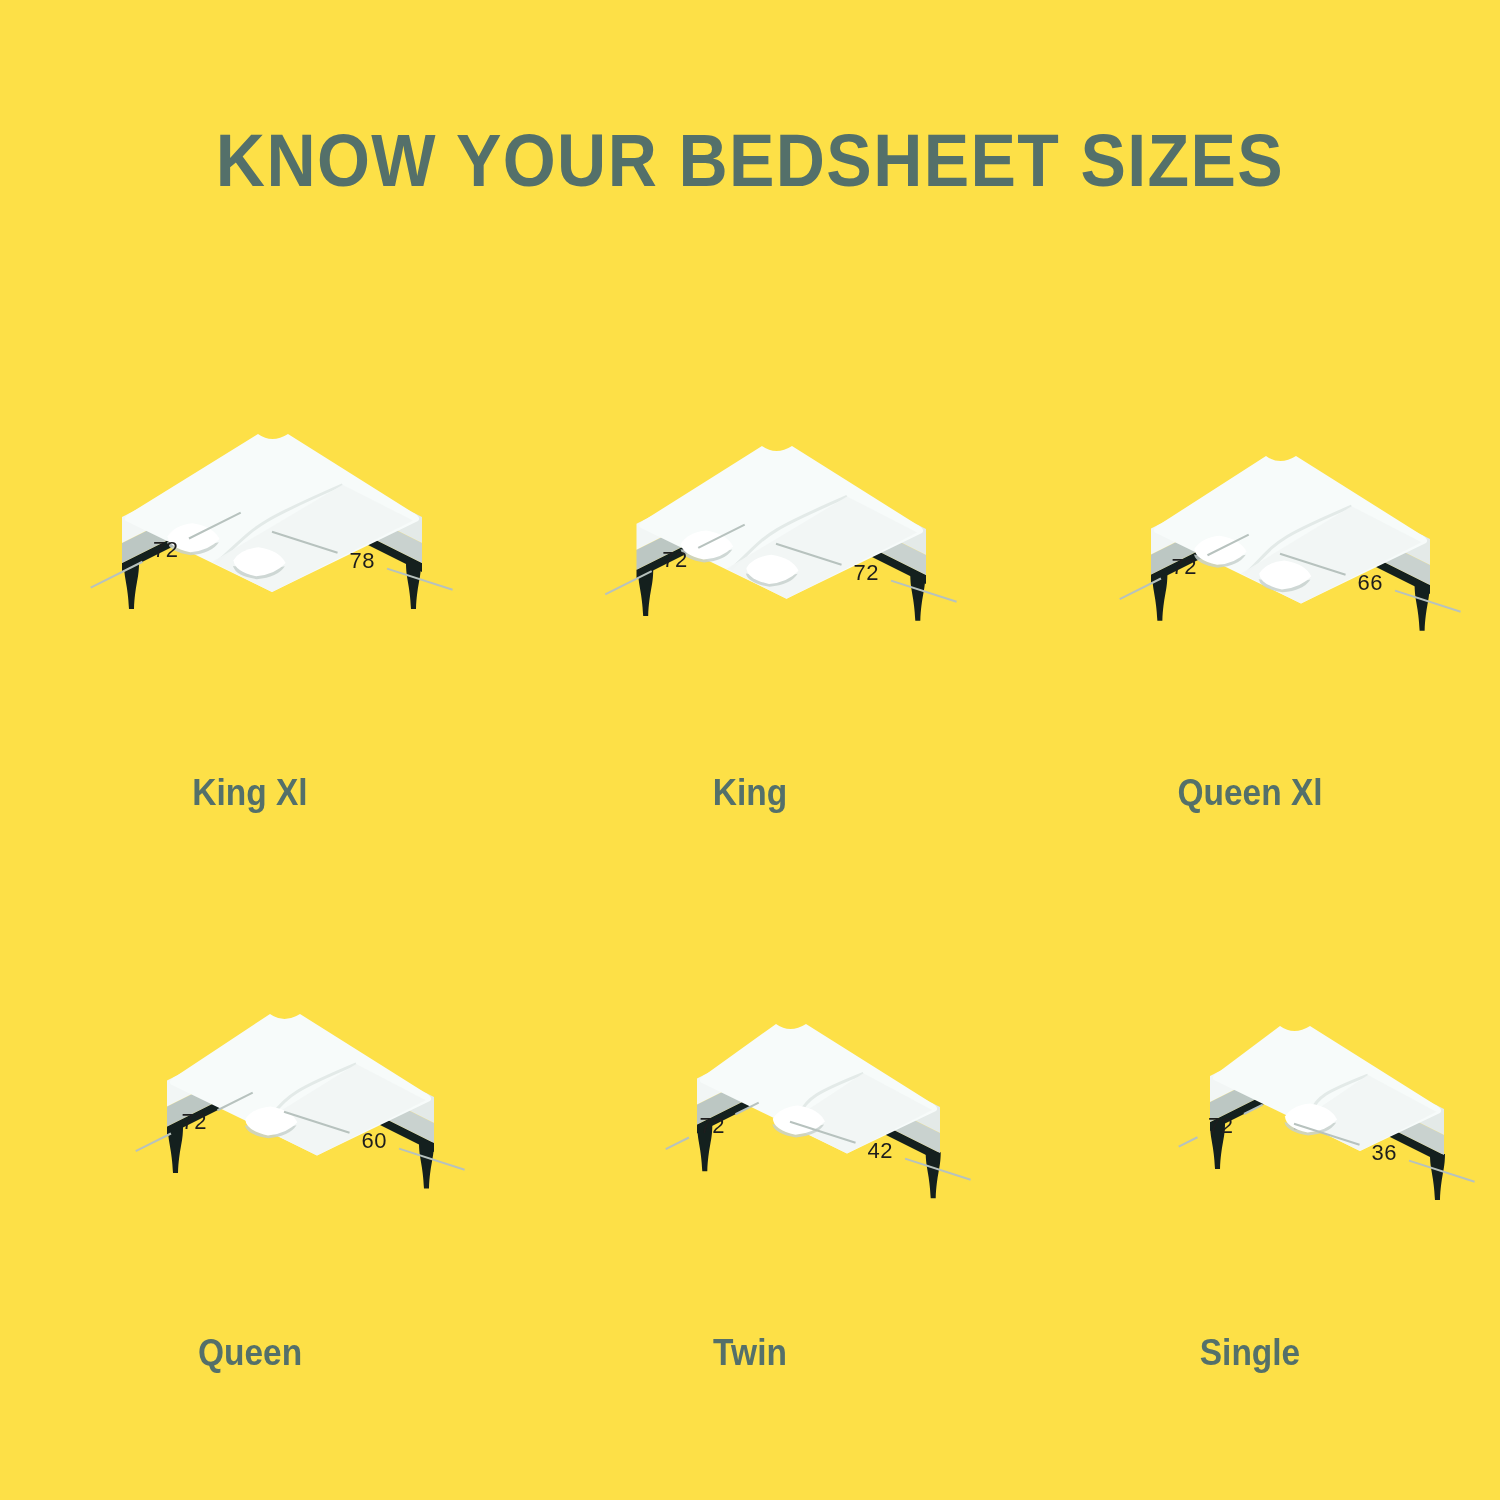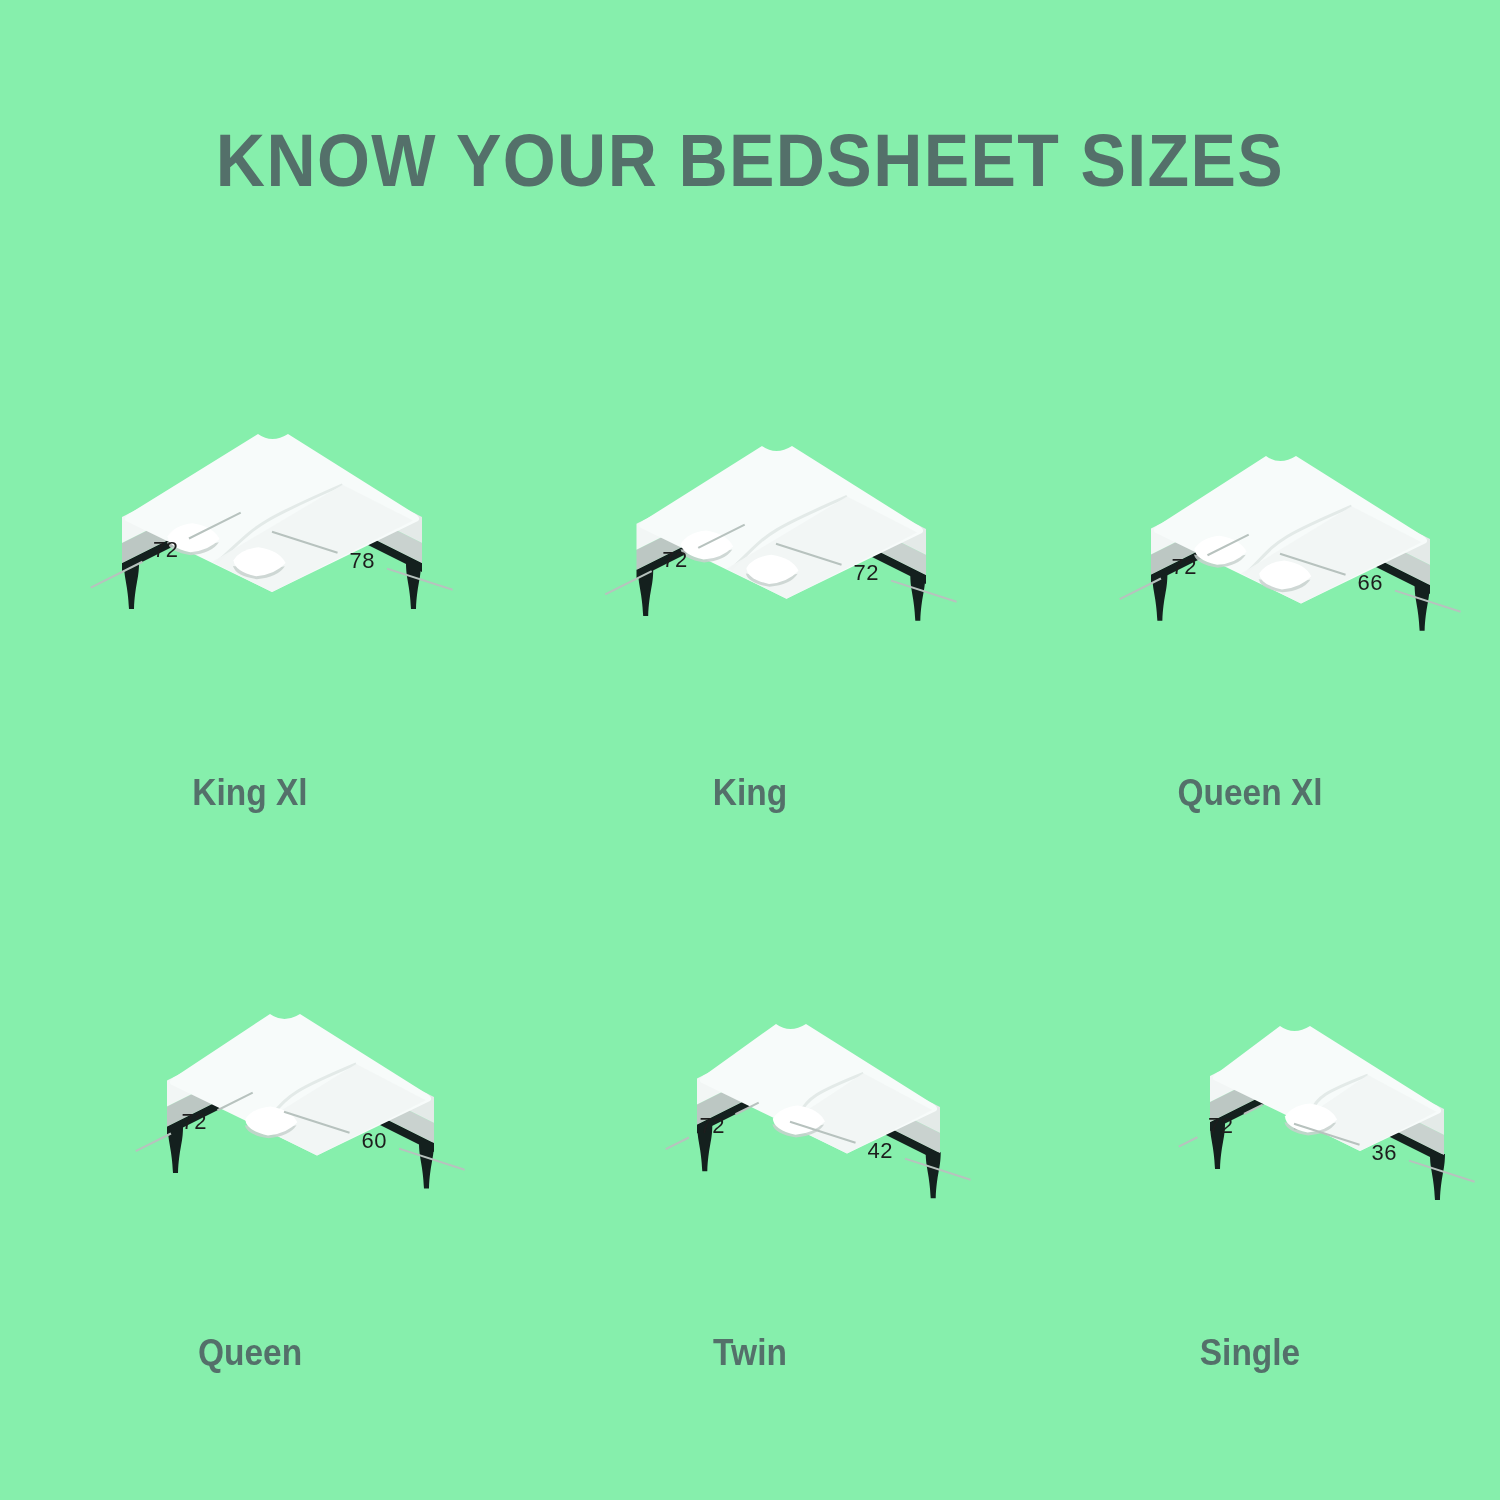--- a/index.html
+++ b/index.html
@@ -10,21 +10,21 @@
     width: 1500px;
     height: 1500px;
     background: #f1f8f6;
     font-family: "Liberation Sans", sans-serif;
     overflow: hidden;
   }
   .poster {
     position: relative;
     width: 1500px;
     height: 1500px;
-    background: #86efac;
+    background: #fde047;
   }
   .poster-title {
     position: absolute;
     top: 118px;
     left: 0;
     width: 1500px;
     text-align: center;
     font-family: "Liberation Sans Narrow", "Liberation Sans", sans-serif;
     font-weight: bold;
     font-size: 74px;

